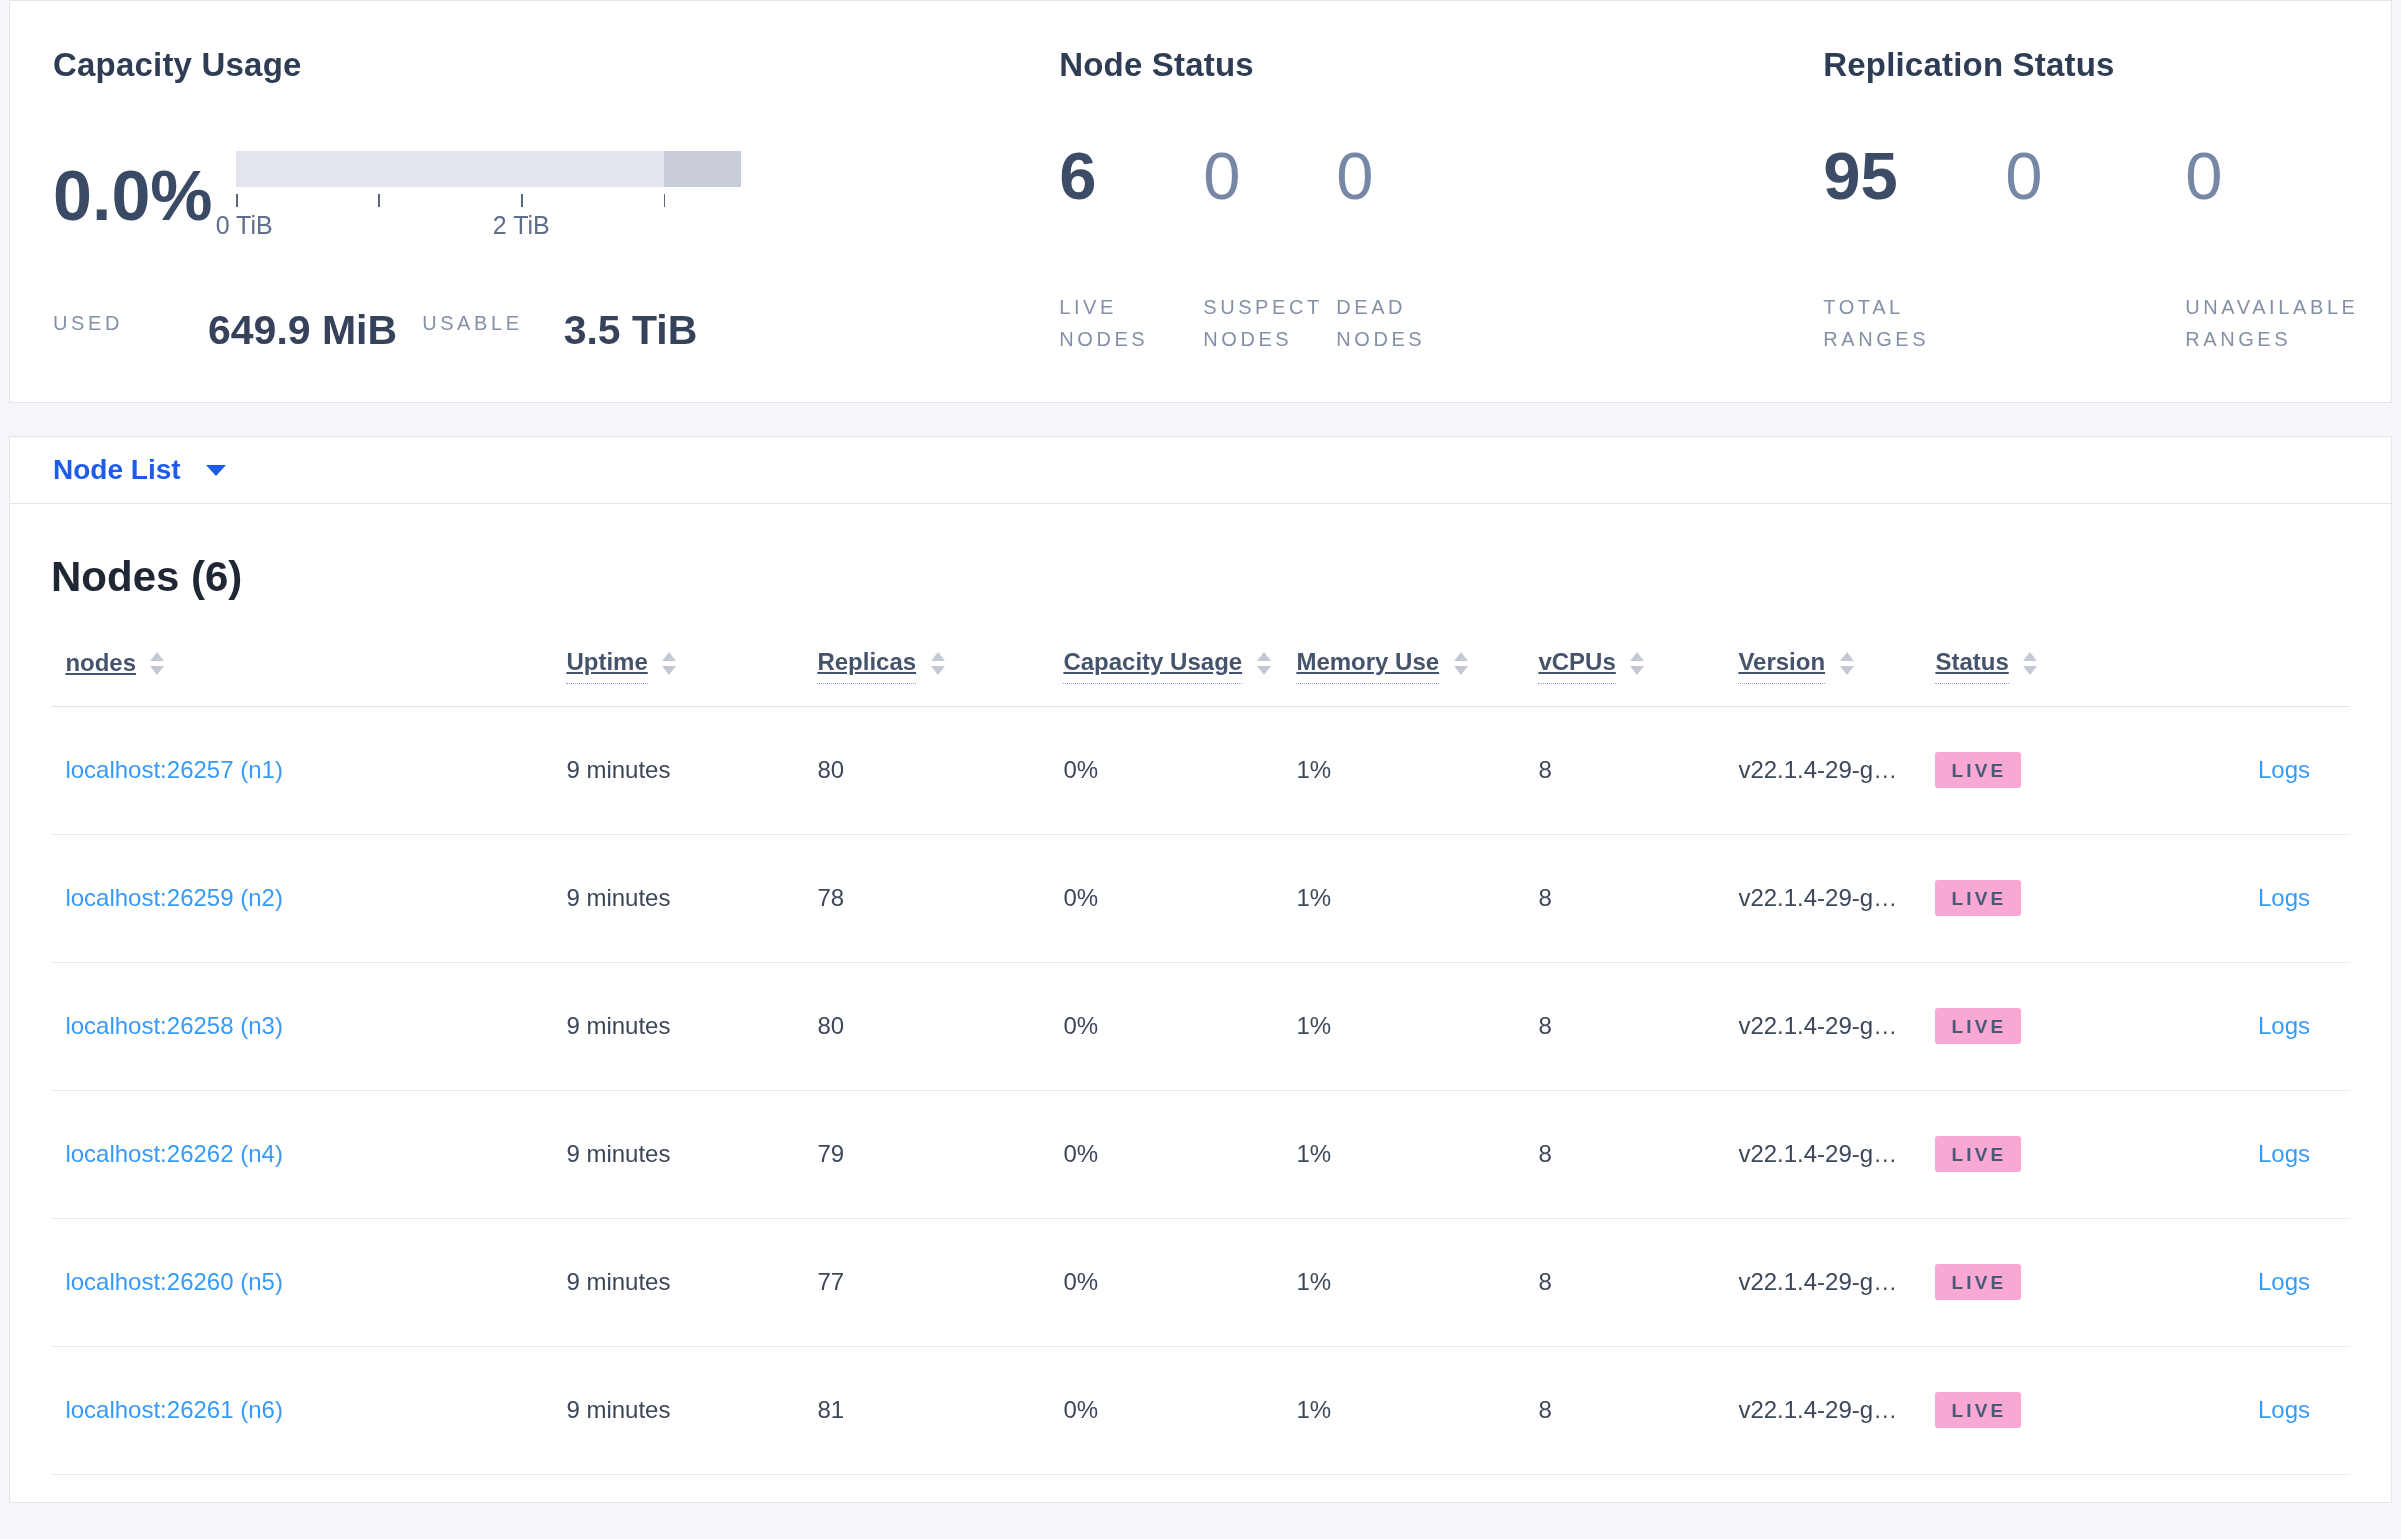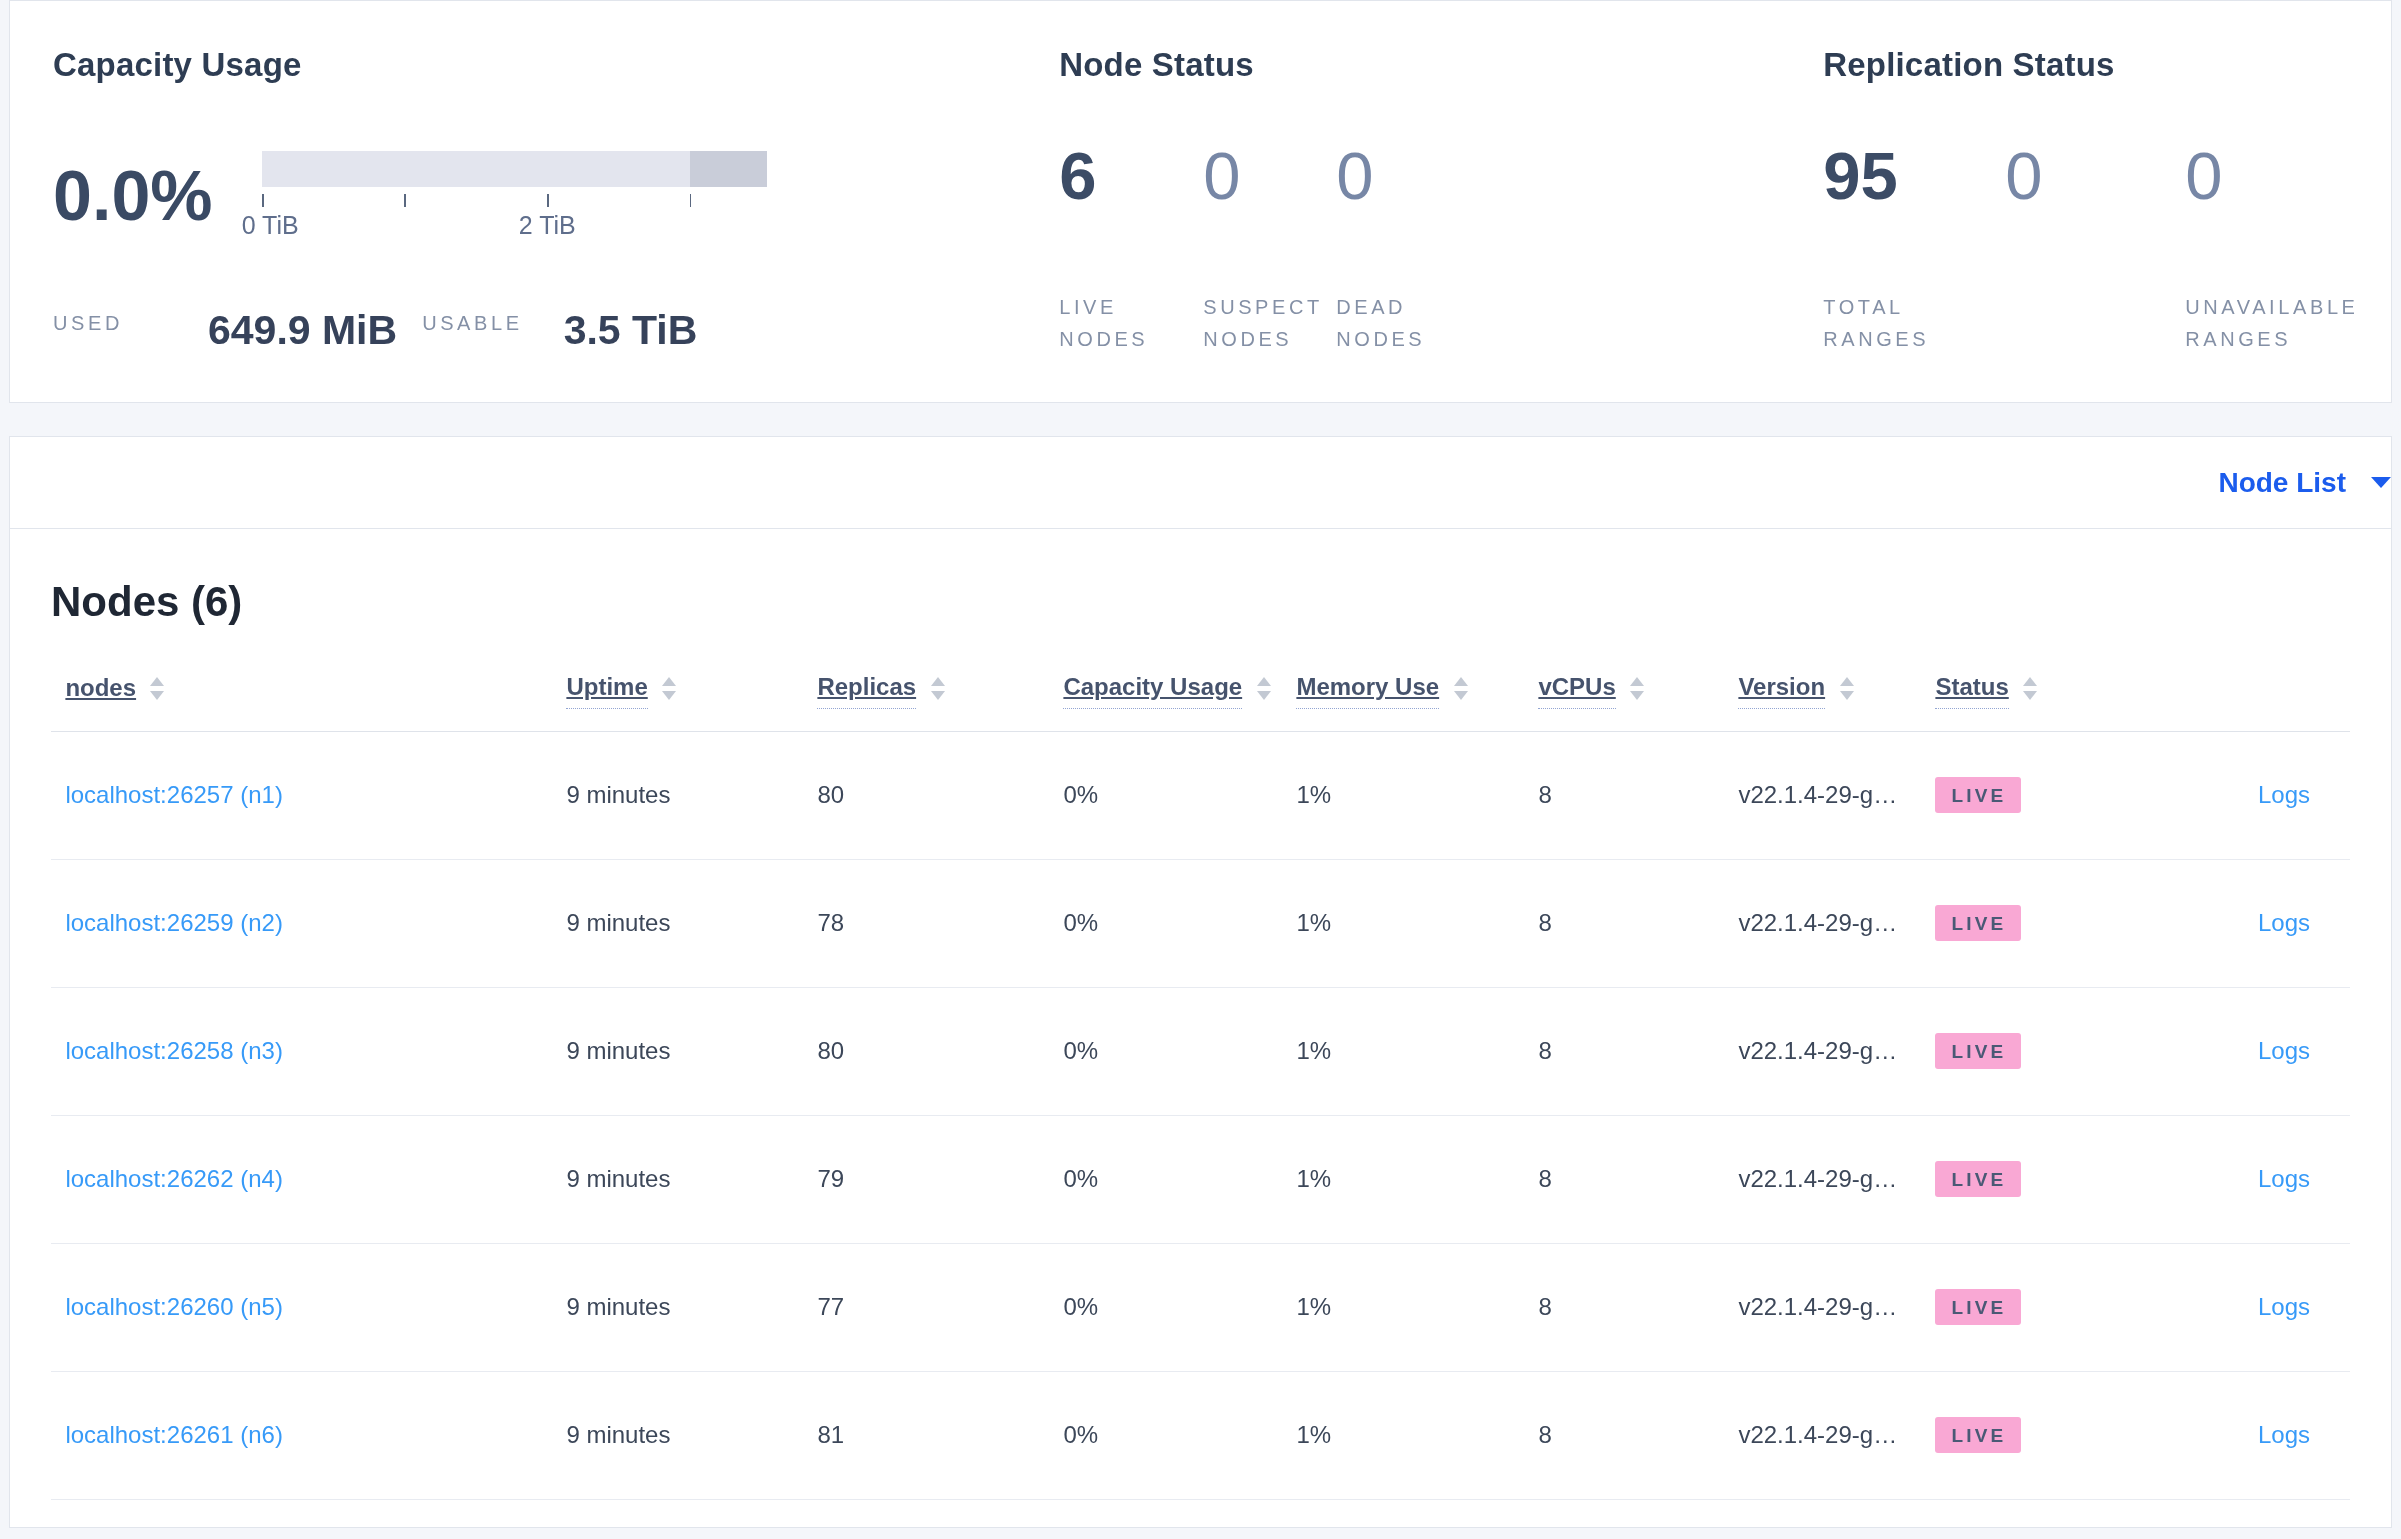--- a/index.html
+++ b/index.html
@@ -19,21 +19,21 @@
   
   .summary-card { height: 403px; display: flex; }
   .panel { padding-top: 45px; height: 100%; display: flex; flex-direction: column; }
   .panel-capacity { flex: 0 0 1042px; padding-left: 43px; }
   .panel-nodes    { flex: 0 0 764px;  padding-left: 7.2px; }
   .panel-repl     { flex: 1;          padding-left: 7.2px; }
   .panel-title {
     font-size: 33px; font-weight: 600; color: #2e3d53; letter-spacing: 0.2px;
   }
 
-  .cap-row { display: flex; align-items: center; margin-top: 67px; gap: 26px; }
+  .cap-row { display: flex; align-items: center; margin-top: 67px; }
   .cap-pct { font-size: 70px; font-weight: 700; color: #3a4a64; line-height: 1; margin-right: 23.4px; min-width: 133px; }
   .gauge { width: 505px; position: relative; }
   .gauge-bar { width: 505px; height: 36px; background: #e3e5ee; position: relative; }
   .gauge-dark { position: absolute; top: 0; right: 0; width: 15.3%; height: 100%; background: #c9cdd9; }
   .gauge-ticks { position: relative; height: 20px; }
   .tick { position: absolute; top: 7.2px; width: 1.8px; height: 12.6px; background: #5a6880; }
   .tick.t0 { left: 0; } .tick.t1 { left: 28.2%; } .tick.t2 { left: 56.5%; } .tick.t3 { left: 84.7%; }
   .gauge-labels { position: relative; height: 31px; margin-top: 3.6px; font-size: 25px; color: #5f6e8c; }
   .gauge-label { position: absolute; transform: translateX(-40%); white-space: nowrap; }
   .gauge-label.g0 { left: 0.5%; } .gauge-label.g2 { left: 56.5%; transform: translateX(-50%); }
@@ -56,21 +56,21 @@
   .panel-repl  .stat:nth-child(2) { width: 180px; }
   .stat-num { font-size: 67px; line-height: 1; font-weight: 600; color: #3c4c66; }
   .stat-num.muted { color: #7787a6; font-weight: 400; }
   .stat .microlabel { margin-top: auto; }
   .panel-nodes .stat .microlabel { max-width: 126px; }
   .panel-repl .stat:nth-child(1) .microlabel { max-width: 117px; }
   .panel-repl .stat:nth-child(2) .microlabel { max-width: 169px; }
   .panel-repl .stat:nth-child(3) .microlabel { max-width: 189px; }
 
   
-  .selector-bar { margin-top: 33px; height: 93px; display: flex; align-items: center; padding-left: 43px; justify-content: flex-end; }
+  .selector-bar { margin-top: 33px; height: 68px; display: flex; align-items: center; padding-left: 43px; }
   .selector {
     background: none; border: none; cursor: pointer; display: flex; align-items: center;
     font-family: inherit; font-size: 28px; font-weight: 600; color: #1b5ced;
   }
   .caret {
     display: inline-block; margin-left: 25px; width: 0; height: 0;
     border-left: 10px solid transparent; border-right: 10px solid transparent;
     border-top: 11.7px solid #1b5ced;
   }
 

